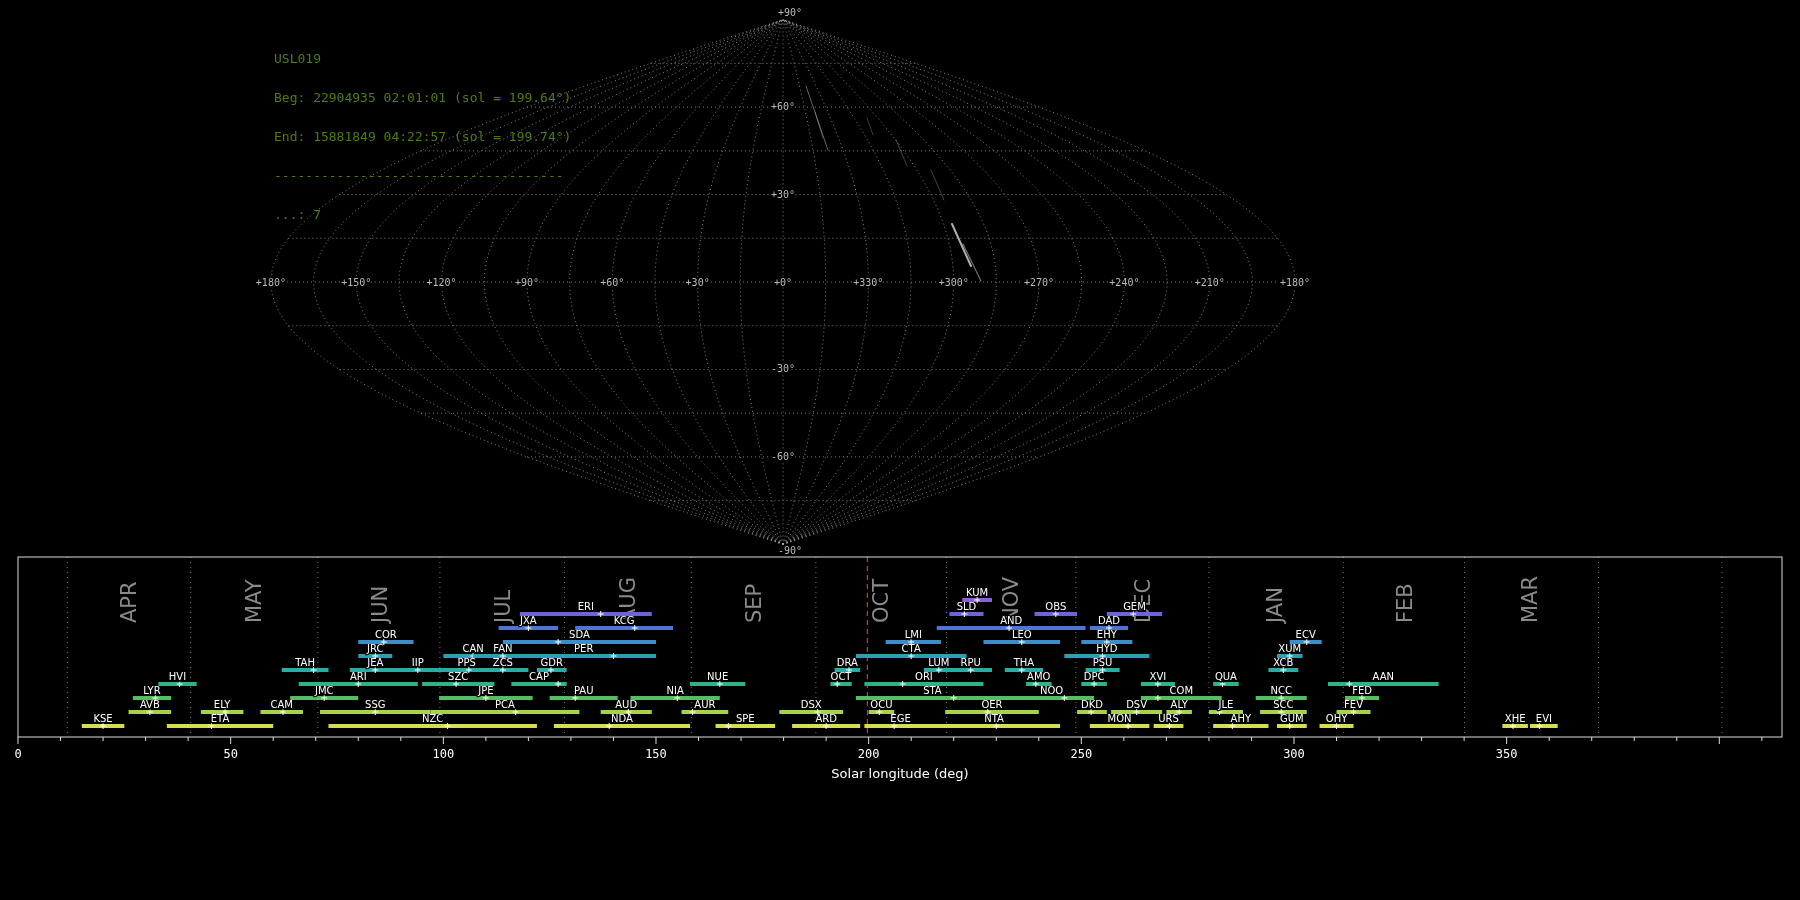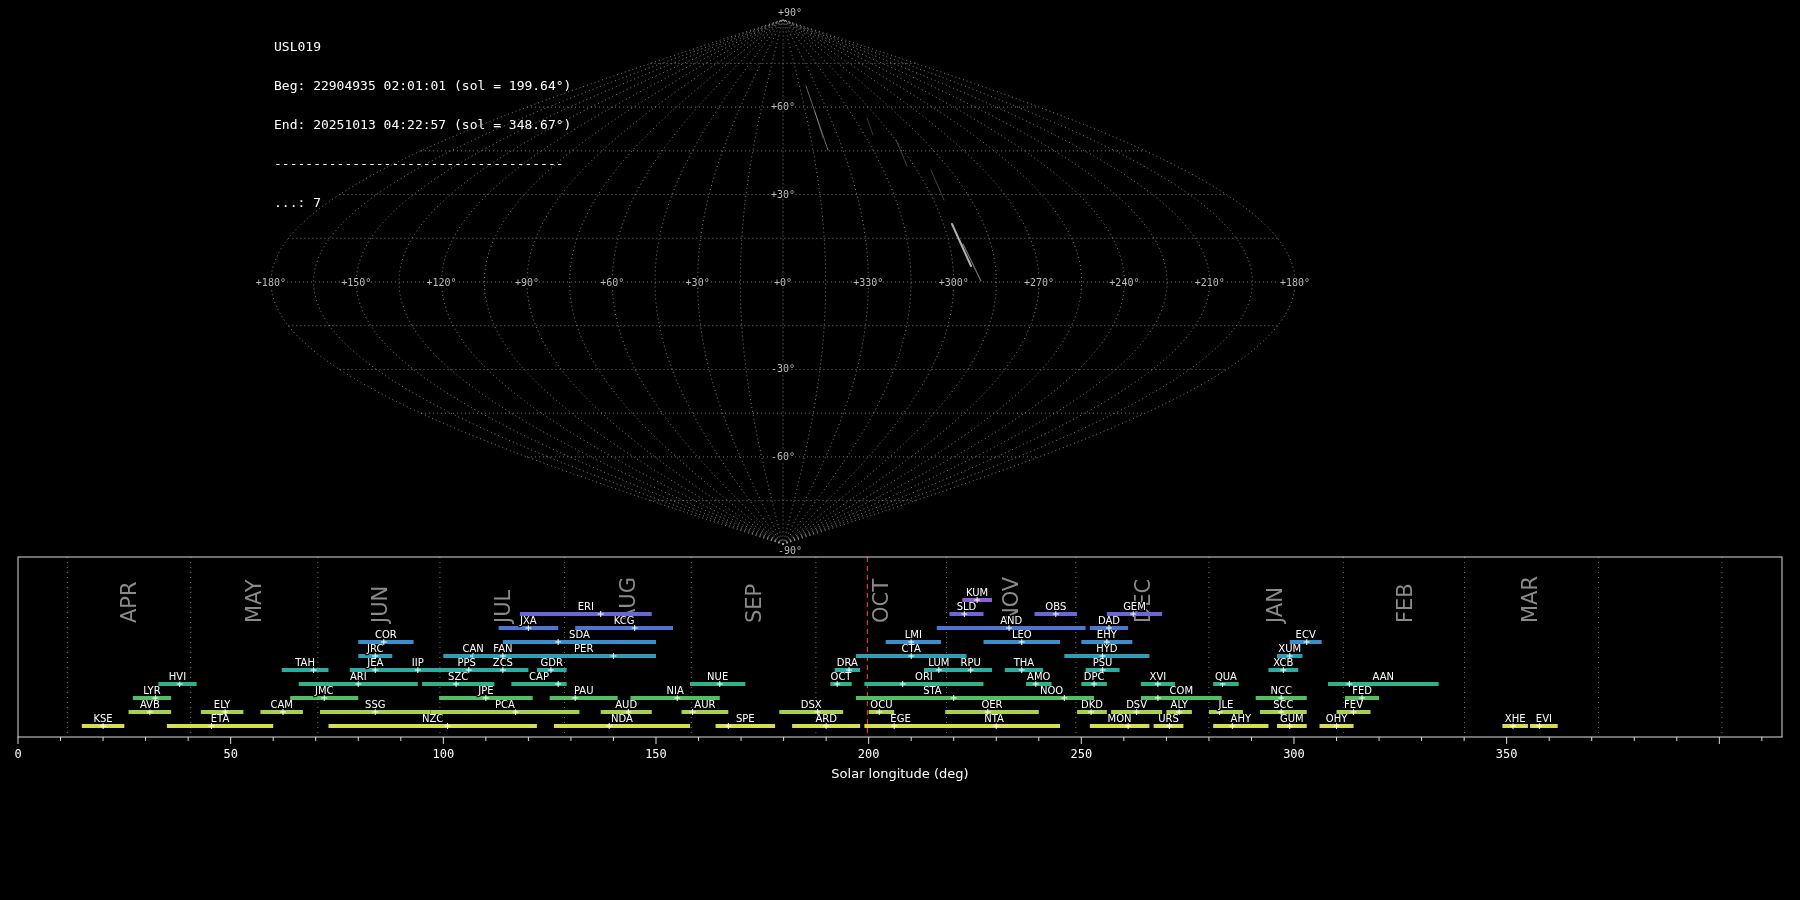--- a/index.html
+++ b/index.html
@@ -1,29 +1,29 @@
 <!DOCTYPE html>
 <html><head>
 <meta charset="utf-8">
 <style>
   html,body{margin:0;padding:0;background:#000;}
   body{width:1800px;height:900px;position:relative;overflow:hidden;
        font-family:"DejaVu Sans",sans-serif;}
   #scene{position:absolute;left:0;top:0;}
-  .hdr{position:absolute;left:274px;top:14px;color:#ffffff;
+  .hdr{position:absolute;left:274px;top:26px;color:#4d7c0f;
        font-family:"DejaVu Sans Mono",monospace;font-size:13px;line-height:13px;
        white-space:pre;z-index:5;}
 </style>
 </head>
 <body>
 
 <div class="hdr">
   <div>USL019</div>
   <div>Beg: 22904935 02:01:01 (sol = 199.64°)</div>
-  <div>End: 20251013 04:22:57 (sol = 348.67°)</div>
+  <div>End: 15881849 04:22:57 (sol = 199.74°)</div>
   <div>-------------------------------------</div>
   <div>...: 7</div>
 </div>
 
 <svg id="scene" width="1800" height="900">
     <g>
       <line x1="650.4587670029991" y1="500.625" x2="915.5412329970009" y2="500.625" stroke="#a0a0a0" stroke-width="1" stroke-dasharray="1 3" opacity="0.8"></line>
       <line x1="526.9499999999999" y1="456.9" x2="1039.0500000000002" y2="456.9" stroke="#a0a0a0" stroke-width="1" stroke-dasharray="1 3" opacity="0.8"></line>
       <line x1="420.890617354369" y1="413.175" x2="1145.109382645631" y2="413.175" stroke="#a0a0a0" stroke-width="1" stroke-dasharray="1 3" opacity="0.8"></line>
       <line x1="339.5083907219889" y1="369.45" x2="1226.491609278011" y2="369.45" stroke="#a0a0a0" stroke-width="1" stroke-dasharray="1 3" opacity="0.8"></line>

